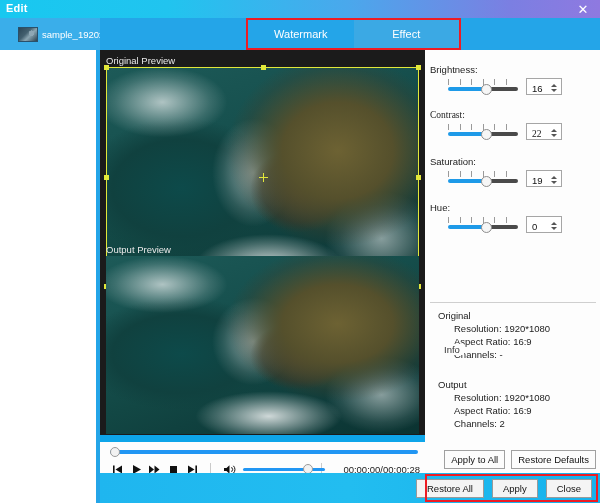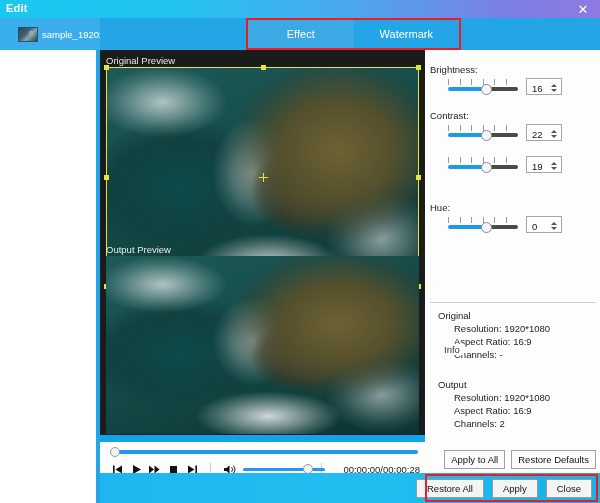--- a/index.html
+++ b/index.html
@@ -267,22 +267,22 @@
   </div>
 
   <div class="topband"></div>
 
   <div class="sidebar-sel">
     <div class="thumb"></div>
     <div class="thumb-label">sample_1920x...</div>
   </div>
 
   <div class="tabs">
+    <div class="tab">Watermark</div>
     <div class="tab active">Effect</div>
-    <div class="tab">Watermark</div>
   </div>
   <div class="tab-highlight"></div>
 
   <div class="leftpanel"></div>
   <div class="leftpanel-strip"></div>
 
   <div class="center">
     <div class="preview-label" id="lbl-original">Original Preview</div>
     <div class="photo" id="photo-original"></div>
     <div class="crop-overlay">
@@ -366,40 +366,41 @@
         <div class="spin">
           <div class="spin-val">16</div>
           <div class="spin-arrows">
             <div class="arr-up"></div>
             <div class="arr-dn"></div>
           </div>
         </div>
       </div>
     </div>
 
-    <div class="ctrl" style="top:60px;">
+    <div class="ctrl" style="top:60px;font-family:Liberation Serif, serif;">
       <div class="ctrl-label">Contrast:</div>
       <div class="ctrl-row">
         <div class="slider-wrap">
           <div class="ticks"></div>
           <div class="s-track-on"></div>
           <div class="s-track-off"></div>
           <div class="s-handle"></div>
         </div>
         <div class="spin">
           <div class="spin-val">22</div>
           <div class="spin-arrows">
             <div class="arr-up"></div>
             <div class="arr-dn"></div>
           </div>
         </div>
       </div>
     </div>
 
     <div class="ctrl" style="top:106px;">
+      <div class="ctrl-label">Saturation:</div>
       <div class="ctrl-row">
         <div class="slider-wrap">
           <div class="ticks"></div>
           <div class="s-track-on"></div>
           <div class="s-track-off"></div>
           <div class="s-handle"></div>
         </div>
         <div class="spin">
           <div class="spin-val">19</div>
           <div class="spin-arrows">

